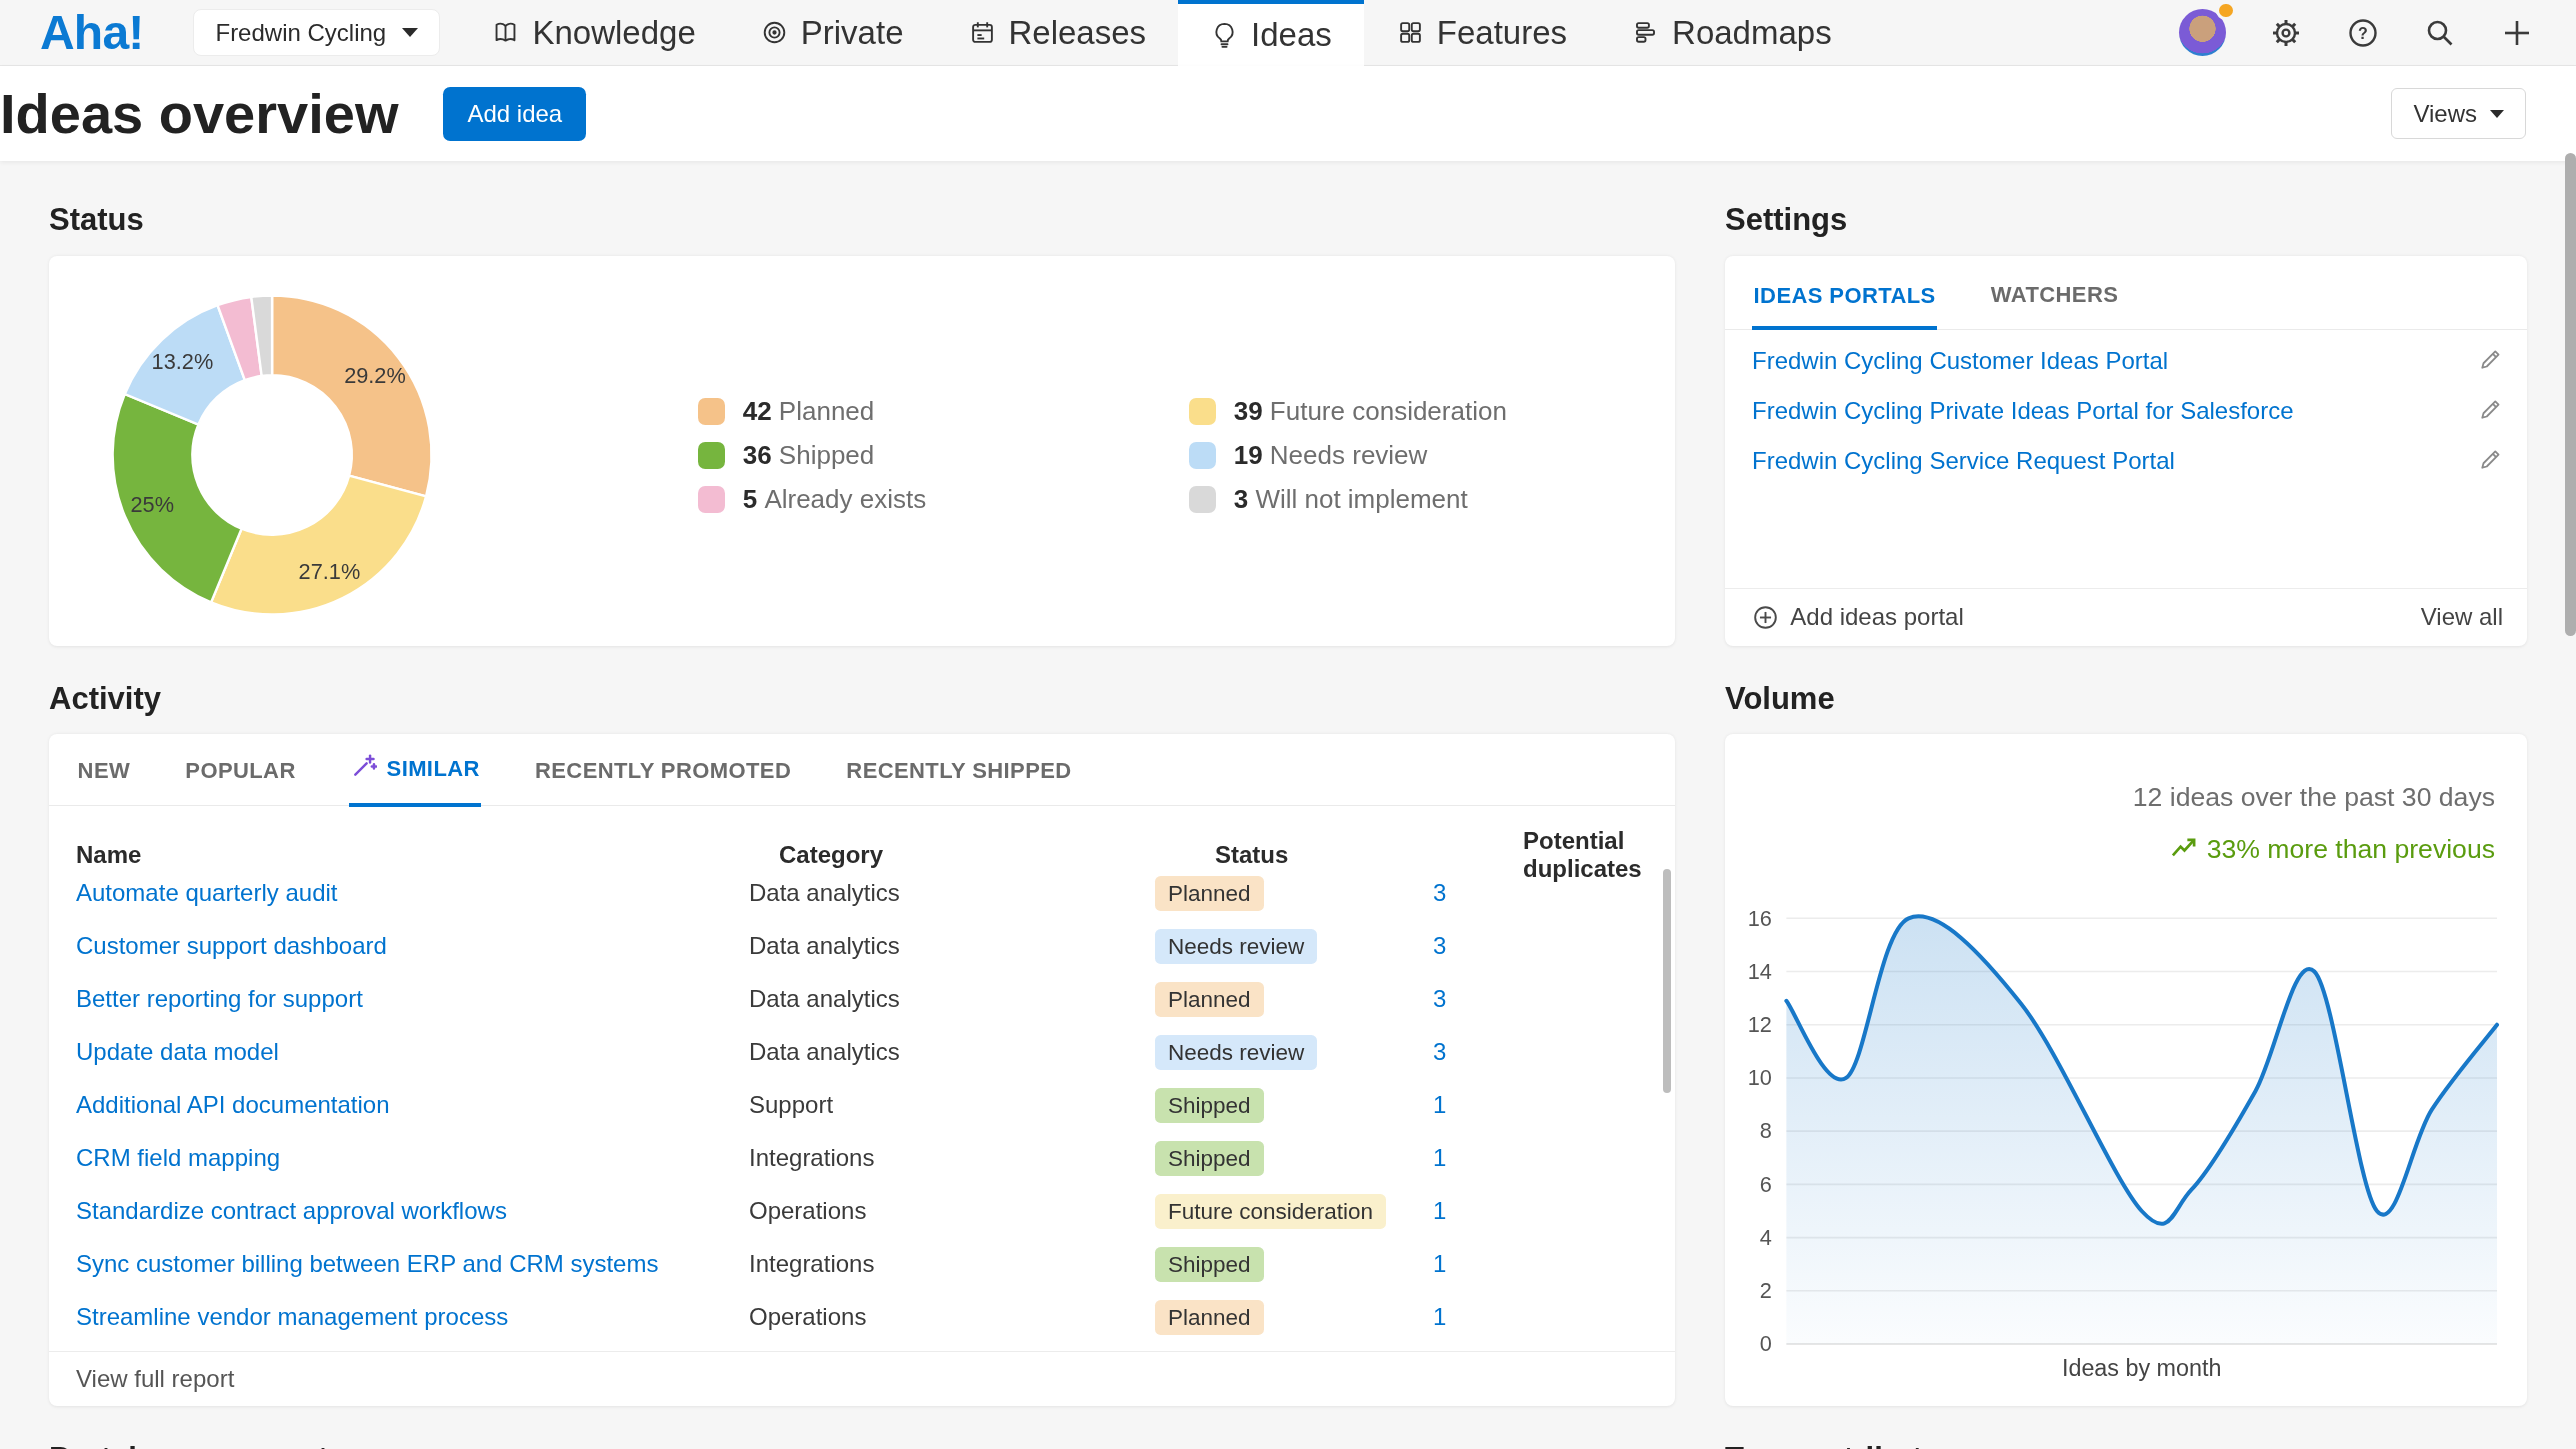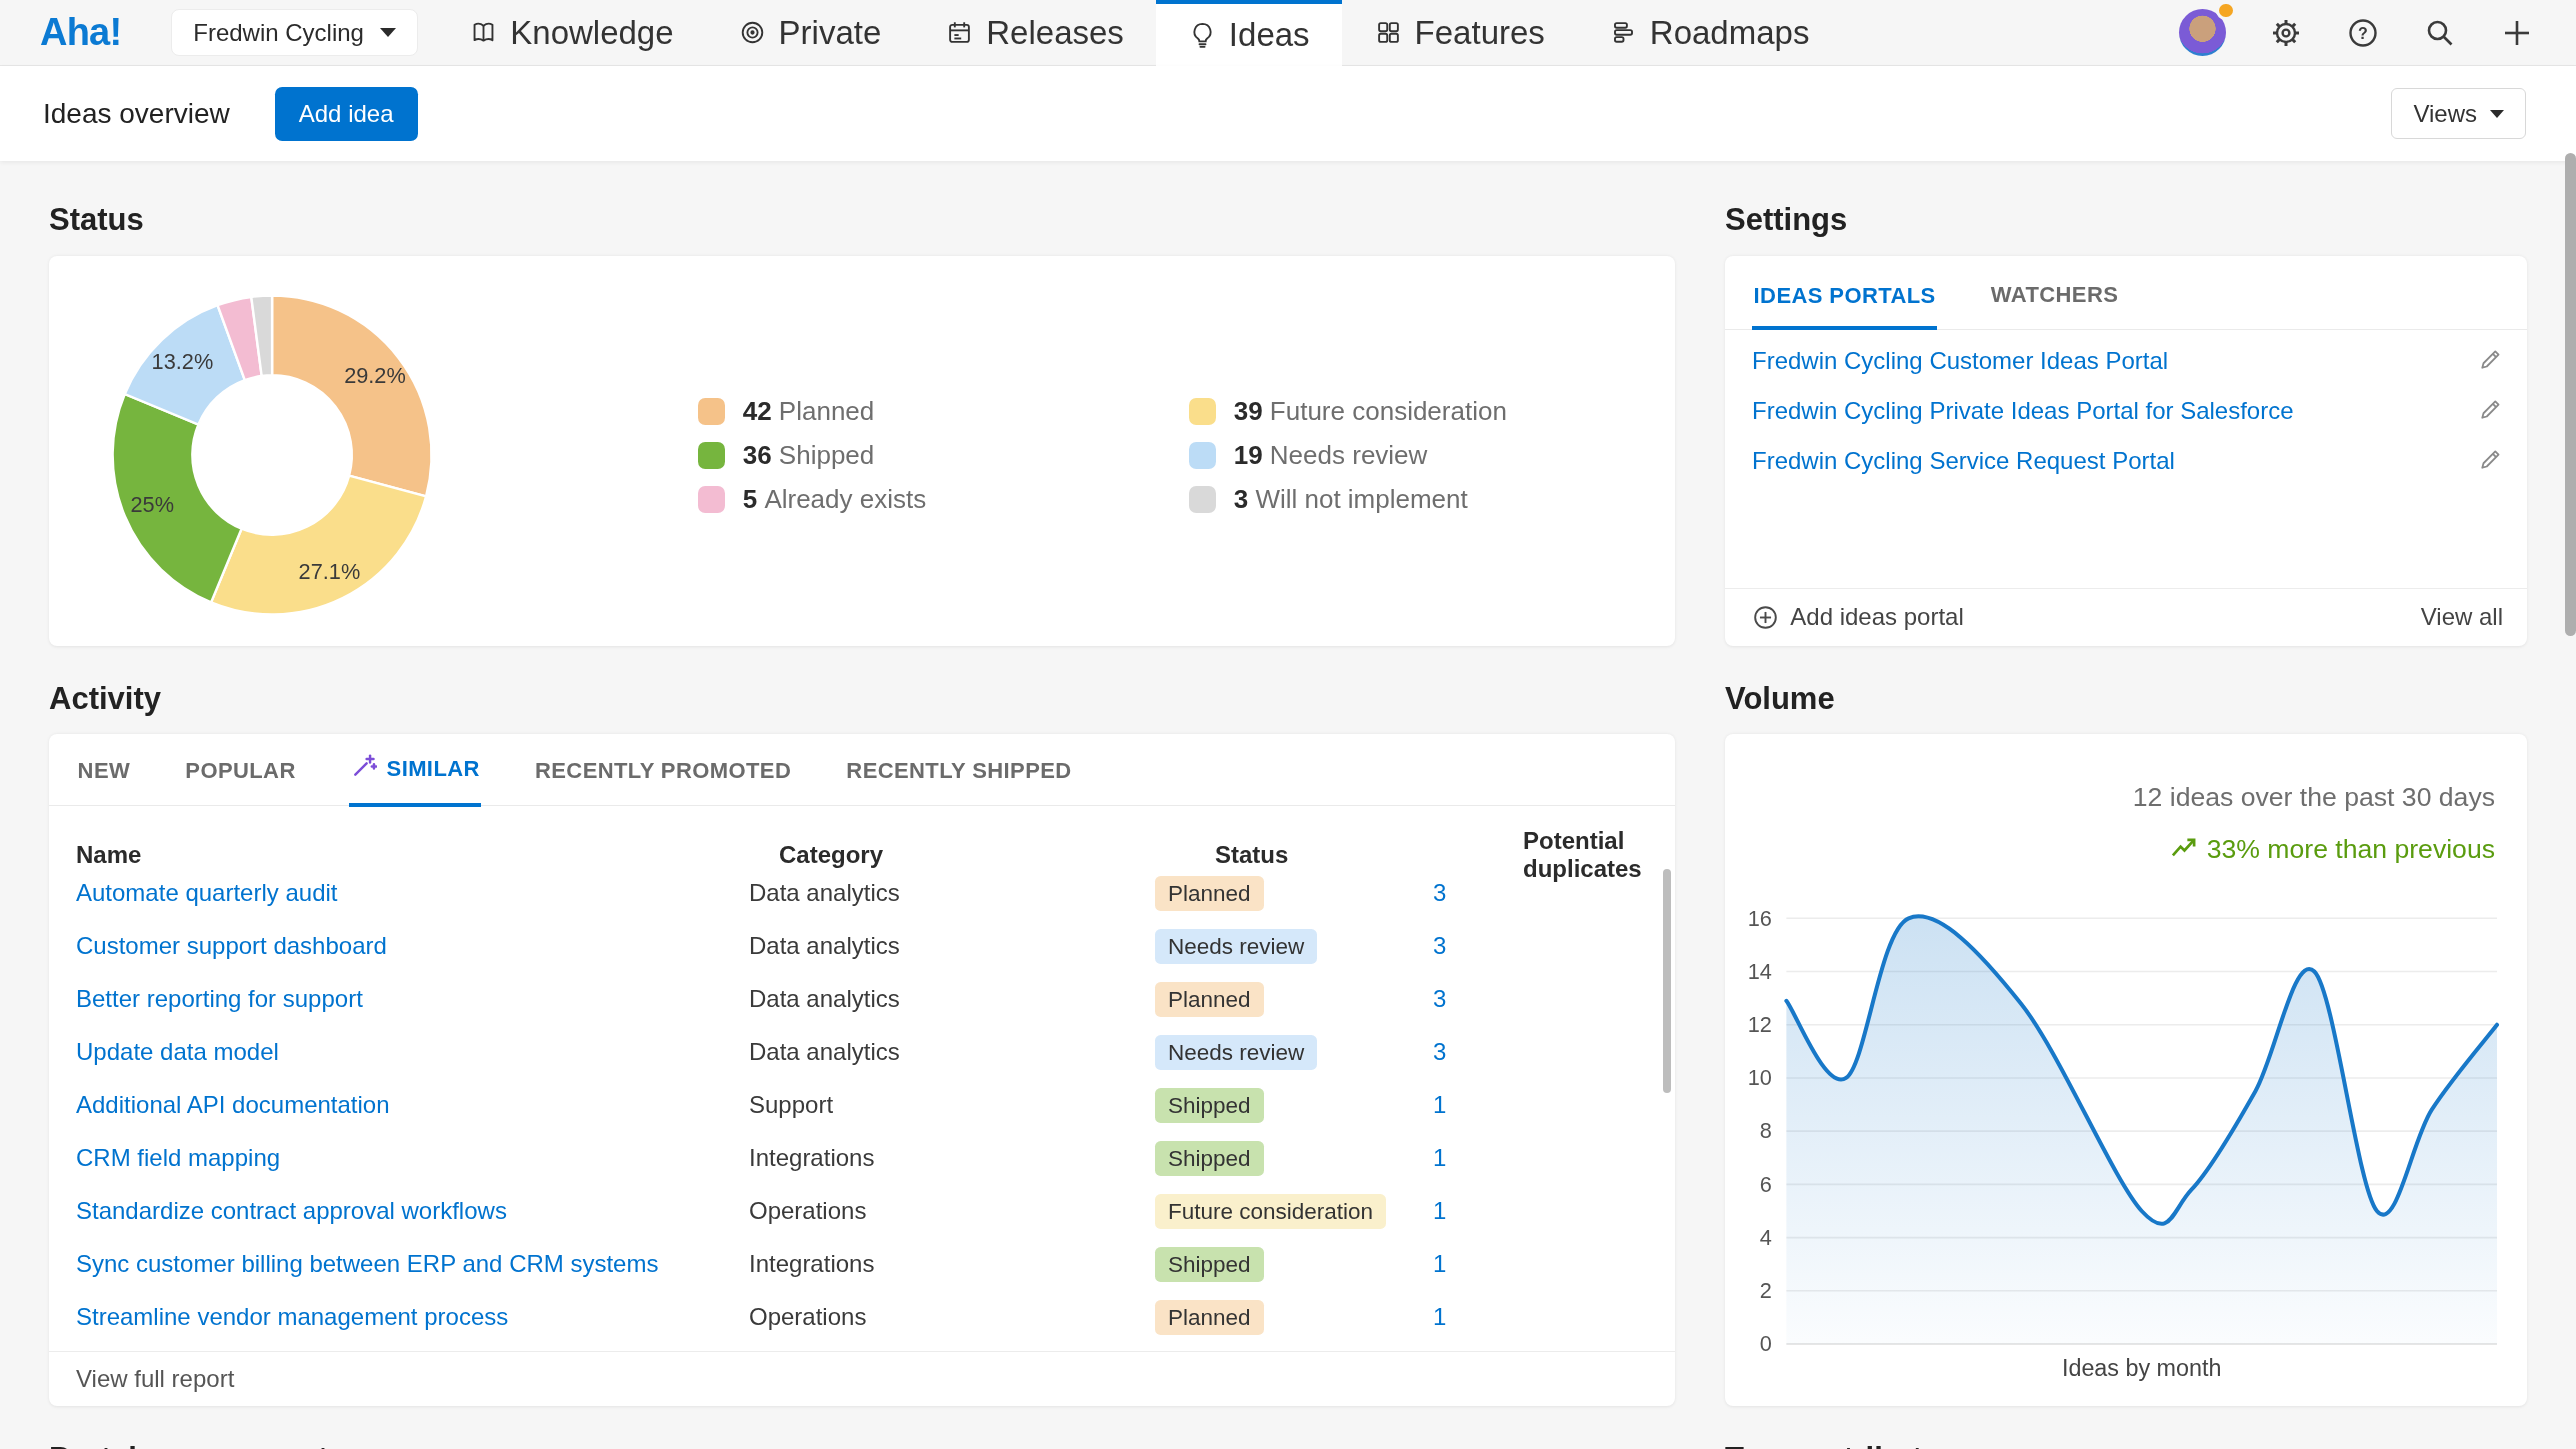--- a/index.html
+++ b/index.html
@@ -5,42 +5,42 @@
   * { box-sizing: border-box; }
   html,body { margin:0; padding:0; }
   body {
     width:2576px; height:1449px; overflow:hidden;
     background:#f6f6f6; color:#2b2b2b;
     font-family:"Liberation Sans", sans-serif;
   }
   
   .topnav { height:66px; background:#f6f6f6; border-bottom:0.8px solid #e6e6e6;
             display:flex; align-items:stretch; position:relative; }
-  .logo { align-self:center; font-size:38px; font-weight:800; color:#0b7ad3;
+  .logo { align-self:center; font-size:48px; font-weight:800; color:#0b7ad3;
           margin-left:40px; letter-spacing:-0.8px; }
   .workspace { align-self:center; background:#fff; border:0.8px solid #ececec;
           border-radius:8px; height:47px; margin-left:50px; padding:0 21px;
           display:flex; align-items:center; gap:16px; font-size:24px; color:#2b2b2b; }
   .caret-down { width:0; height:0; border-left:8px solid transparent;
           border-right:8px solid transparent; border-top:9.7px solid #2b2b2b; }
   .nav-items { display:flex; align-items:stretch; margin-left:19.3px; }
   .nav-item { display:flex; align-items:center; gap:12px; padding:0 32px;
           font-size:33px; color:#333; cursor:pointer; }
   .nav-item.active { background:#fff; border-top:4.8px solid #0073cf; margin-bottom:-0.8px; }
   .nav-item svg { display:block; }
   .nav-right { margin-left:auto; display:flex; align-items:center; gap:43px; margin-right:42px; }
   .avatar { position:relative; width:47px; height:47px; border-radius:50%;
           background:radial-gradient(circle at 50% 42%, #caa07c 0 36%, #7b5bd6 37% 68%, #2f7fd0 69%); }
   .notif-dot { position:absolute; top:-8px; right:-9.7px; width:19.3px; height:19.3px;
           border-radius:50%; border:3.2px solid #f6f6f6; }
   .navicon { display:flex; align-items:center; justify-content:center; cursor:pointer; }
   
   .page-header { height:95px; background:#fff; display:flex; align-items:center;
           box-shadow:0 1.6px 4.8px rgba(0,0,0,.07); position:relative; z-index:3; }
-  .page-title { font-size:28px; font-weight:400; color:#222; margin-left:43px; }
+  .page-title { font-size:56px; font-weight:700; color:#222; }
   .btn-primary { margin-left:45px; background:#0073cf; color:#fff; border:none;
           font-size:24px; padding:13px 24px; border-radius:7.2px; cursor:pointer;
           font-family:inherit; }
   .btn-views { margin-left:auto; margin-right:50px; background:#fff; color:#333;
           border:1.6px solid #d8d8d8; border-radius:6px; font-size:24px;
           padding:10.5px 21px; display:flex; align-items:center; gap:13px; cursor:pointer;
           font-family:inherit; }
   .btn-views .caret-down { border-top-width:8.9px; border-left-width:7.2px; border-right-width:7.2px; }
   
   main { display:grid; grid-template-columns:1626px 802px; column-gap:50px;

